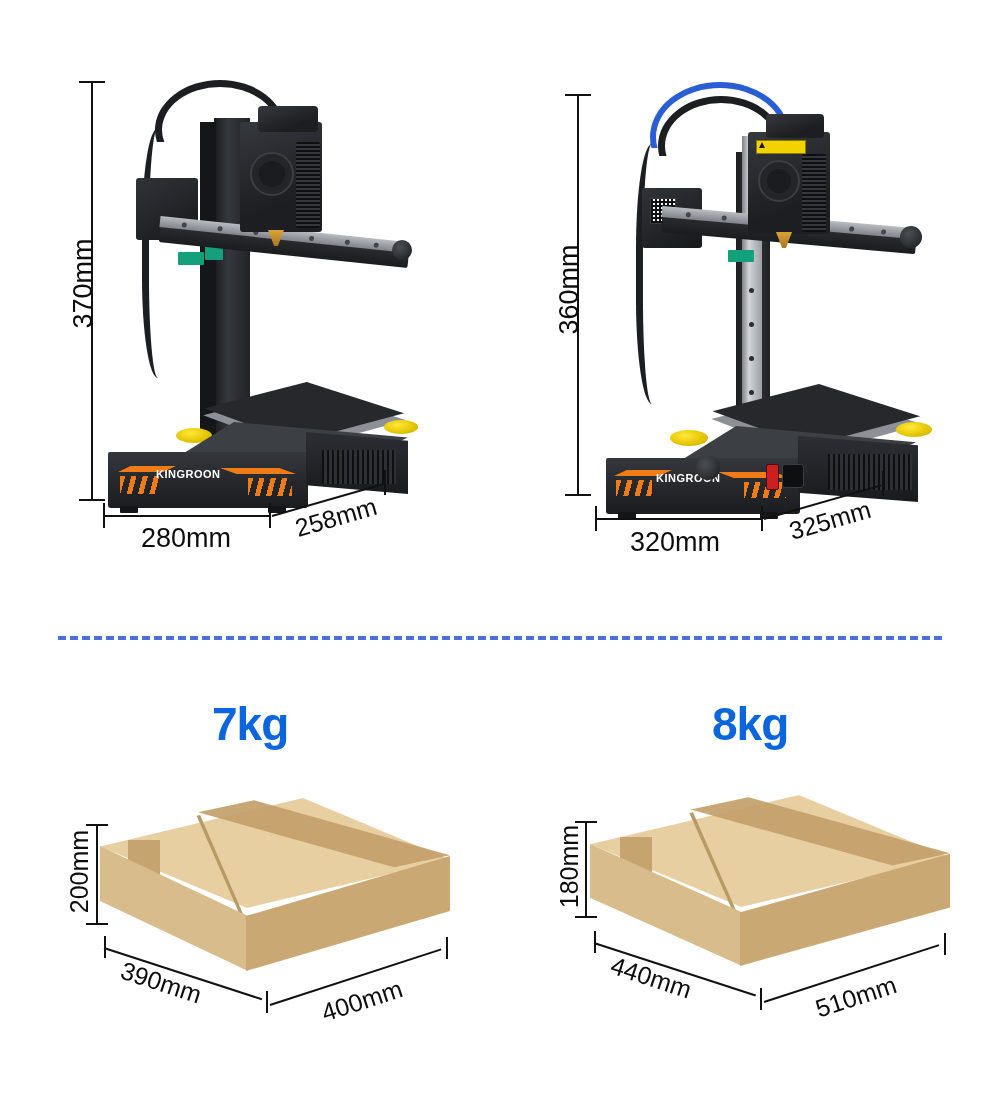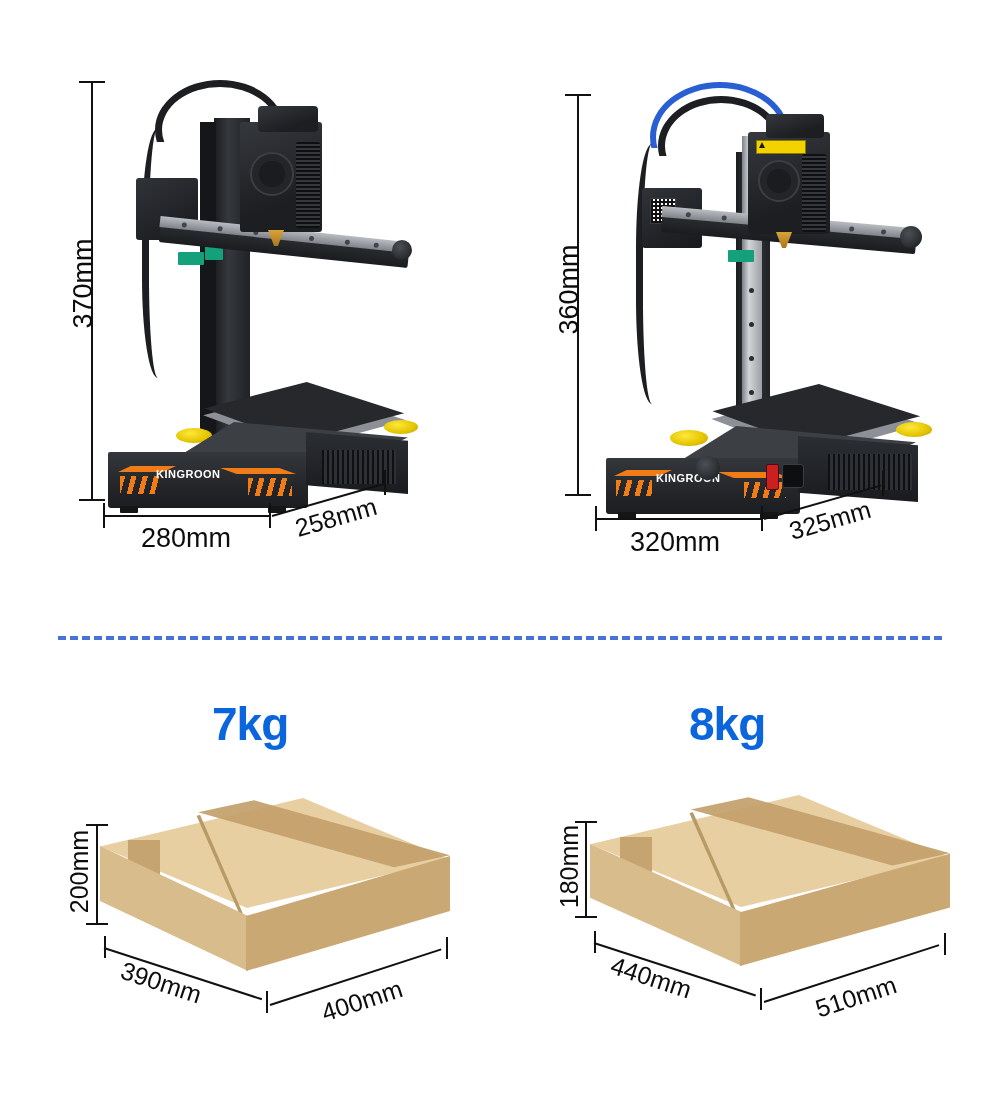--- a/index.html
+++ b/index.html
@@ -320,21 +320,21 @@
 
   <div class="rule-rot" style="left:104px; top:947px; width:166px; transform: rotate(18deg);"></div>
   <div class="cap-v" style="left:104px; top:936px; height:22px;"></div>
   <div class="cap-v" style="left:266px; top:991px; height:22px;"></div>
   <div class="dim" style="left:126px; top:956px; font-size:25px; transform: rotate(18deg); transform-origin: 0 0;">390mm</div>
 
   <div class="rule-rot" style="left:270px; top:1004px; width:180px; transform: rotate(-18deg);"></div>
   <div class="cap-v" style="left:446px; top:937px; height:22px;"></div>
   <div class="dim" style="left:318px; top:1000px; font-size:25px; transform: rotate(-18deg); transform-origin: 0 0;">400mm</div>
 
-  <div class="weight" style="left:689px; top:697px;">8kg</div>
+  <div class="weight" style="left:712px; top:697px;">8kg</div>
 
   <div class="carton" style="left:590px; top:795px; width:360px; height:235px;">
     <div class="c-top" style="left:0; top:0; width:360px; height:112px;
                 clip-path: polygon(0 44%, 58% 0, 100% 56%, 42% 100%);"></div>
     <div class="c-tape" style="left:0; top:0; width:360px; height:112px;
                 clip-path: polygon(28% 13%, 44% 2%, 100% 52%, 84% 63%);"></div>
     <div class="c-flapline" style="left:0; top:0; width:360px; height:132px;
                 clip-path: polygon(27.6% 13.6%, 28.6% 13.0%, 42.6% 100%, 41.6% 100%);"></div>
     <div class="c-side" style="left:30px; top:42px; width:32px; height:66px; background:#c6a470;"></div>
     <div class="c-front" style="left:0; top:49px; width:152px; height:122px;

